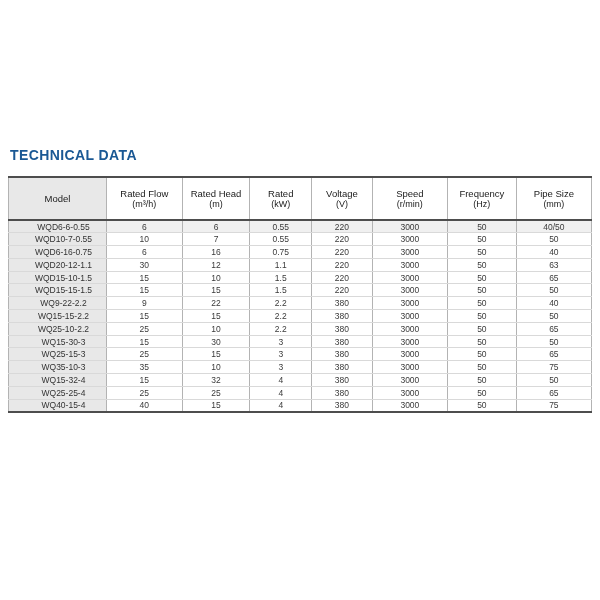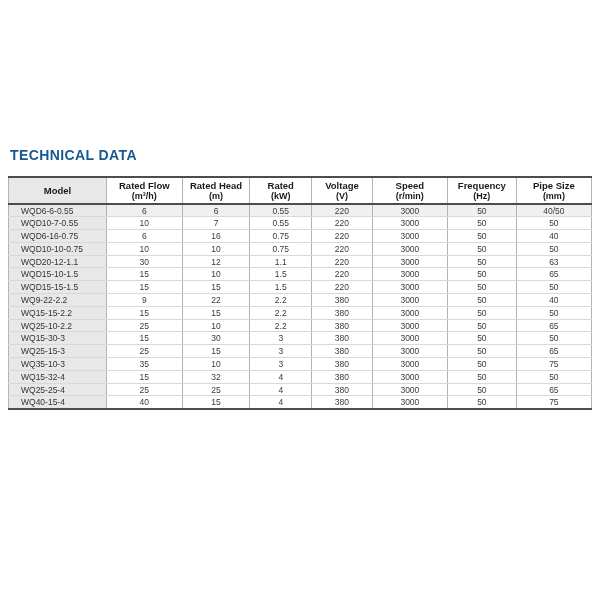--- a/index.html
+++ b/index.html
@@ -28,23 +28,23 @@
     left: 8px; top: 176px;
     width: 584px;
     border-collapse: collapse;
     table-layout: fixed;
     border-top: 2px solid #4d4d4d;
     border-bottom: 2px solid #4d4d4d;
     border-left: 1px solid #b3b3b3;
     border-right: 1px solid #b3b3b3;
   }
   thead th {
-    height: 27px;
+    height: 43px;
     font-size: 9.5px;
-    font-weight: bold;
+    font-weight: normal;
     color: #1a1a1a;
     text-align: center;
     vertical-align: middle;
     background: #ffffff;
     border-bottom: 2px solid #4d4d4d;
     border-left: 1px solid #b3b3b3;
     line-height: 11px;
   }
   thead th:first-child { border-left: none; background: #e8e8e8; }
   thead th .h-unit { display: block; font-size: 9px; }
@@ -56,21 +56,21 @@
     text-align: center;
     vertical-align: middle;
     border-bottom: 1px solid #d9d9d9;
     border-left: 1px solid #b3b3b3;
     line-height: 10px;
     overflow: hidden;
     white-space: nowrap;
   }
   tbody td.model-cell {
     background: #e8e8e8;
-    text-align: left;
+    text-align: center;
     padding-left: 12px;
     border-left: none;
     color: #333333;
   }
   tbody tr:first-child td:not(.model-cell) { background: #f0f0f0; }
   tbody tr:last-child td { border-bottom: none; }
 </style>
 </head>
 <body>
 
@@ -152,30 +152,20 @@
       <td class="model-cell">WQD6-16-0.75</td>
       <td>6</td>
       <td>16</td>
       <td>0.75</td>
       <td>220</td>
       <td>3000</td>
       <td>50</td>
       <td>40</td>
     </tr>
 
-    <tr>
-      <td class="model-cell">WQD10-10-0.75</td>
-      <td>10</td>
-      <td>10</td>
-      <td>0.75</td>
-      <td>220</td>
-      <td>3000</td>
-      <td>50</td>
-      <td>50</td>
-    </tr>
 
     <tr>
       <td class="model-cell">WQD20-12-1.1</td>
       <td>30</td>
       <td>12</td>
       <td>1.1</td>
       <td>220</td>
       <td>3000</td>
       <td>50</td>
       <td>63</td>

